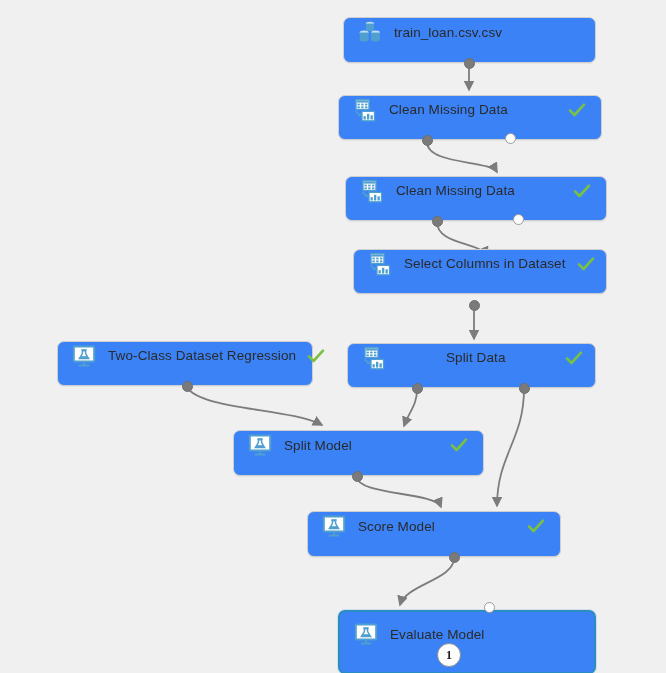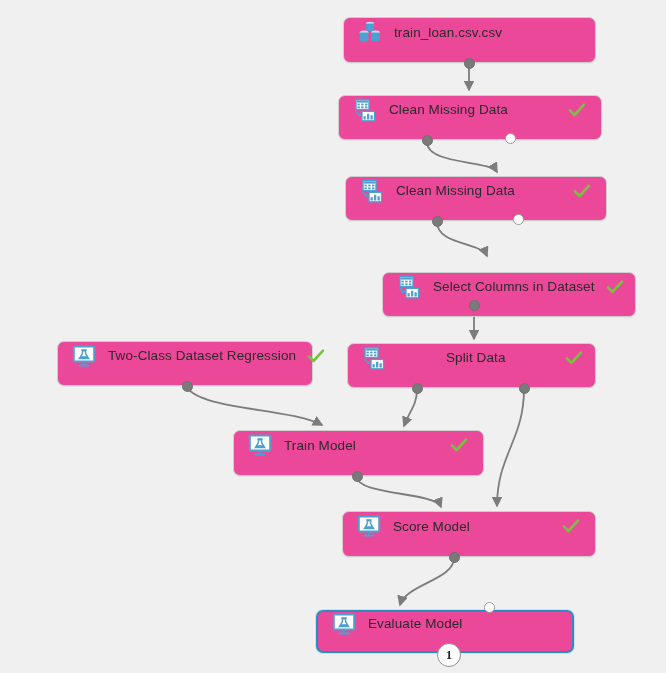--- a/index.html
+++ b/index.html
@@ -19,21 +19,21 @@
     position: absolute;
     left: 0;
     top: 0;
     width: 666px;
     height: 673px;
     pointer-events: none;
   }
   .node {
     position: absolute;
     box-sizing: border-box;
-    background: #ec4899;
+    background: #3b82f6;
     border: 1px solid #cfcfcf;
     border-radius: 7px;
     display: flex;
     align-items: center;
     padding: 0 14px 16px 13px;
     box-shadow: 0 1px 1px rgba(0,0,0,0.05);
   }
   .node.selected {
     border: 2px solid #2b8cc4;
     box-shadow: 0 0 0 1px rgba(43,140,196,0.15);
@@ -174,21 +174,21 @@
           <rect x="15" y="16.8" width="2.3" height="5.7" fill="#4f9fd0"></rect>
           <rect x="18.5" y="18.3" width="2.3" height="4.2" fill="#4f9fd0"></rect>
         </svg>
         <span class="node-label">Clean Missing Data</span>
         <svg class="node-status" viewBox="0 0 20 20">
           <path d="M 3 10.4 L 7.5 15 L 17 4.6" fill="none" stroke="#7ac143" stroke-width="2.6" stroke-linecap="round" stroke-linejoin="round"></path>
         </svg>
       </div>
       <div class="port out" style="left: 432px; top: 216px;"></div>
       <div class="port in-open" style="left: 513px; top: 214px;"></div>
-      <div class="node" style="left: 353px; top: 272px; width: 254px; height: 45px; margin-left: 29px;">
+      <div class="node" style="left: 353px; top: 249px; width: 254px; height: 45px;">
         <svg class="node-icon" viewBox="0 0 26 26">
           <rect x="4" y="2.5" width="13" height="10" fill="#ffffff" stroke="#4f9fd0" stroke-width="1.4"></rect>
           <rect x="4.8" y="3.3" width="11.4" height="2.3" fill="#4f9fd0"></rect>
           <rect x="5.4" y="6.6" width="2.4" height="1.8" fill="#4f9fd0"></rect>
           <rect x="9.2" y="6.6" width="2.4" height="1.8" fill="#4f9fd0"></rect>
           <rect x="13" y="6.6" width="2.4" height="1.8" fill="#4f9fd0"></rect>
           <rect x="5.4" y="9.4" width="2.4" height="1.8" fill="#4f9fd0"></rect>
           <rect x="9.2" y="9.4" width="2.4" height="1.8" fill="#4f9fd0"></rect>
           <rect x="13" y="9.4" width="2.4" height="1.8" fill="#4f9fd0"></rect>
           <path d="M 3.5 14.2 L 8.3 18.6" stroke="#4f9fd0" stroke-width="1.7" fill="none"></path>
@@ -249,44 +249,44 @@
         <svg class="node-icon" viewBox="0 0 26 26">
           <rect x="2.8" y="3.4" width="20.4" height="15.2" rx="0.8" fill="#ffffff" stroke="#4f9fd0" stroke-width="2"></rect>
           <g fill="#4f9fd0">
             <rect x="10.3" y="6.2" width="5.4" height="1.5"></rect>
             <path d="M 11.4 7.7 L 11.4 10.6 L 8.4 15.6 L 17.6 15.6 L 14.6 10.6 L 14.6 7.7 z" fill="none" stroke="#4f9fd0" stroke-width="1.5"></path>
             <rect x="9.5" y="13.2" width="7" height="2.4"></rect>
             <rect x="12.1" y="18.6" width="1.8" height="3.4"></rect>
             <rect x="7.6" y="21.6" width="10.8" height="1.8" rx="0.6"></rect>
           </g>
         </svg>
-        <span class="node-label">Train Model</span>
+        <span class="node-label">Split Model</span>
         <svg class="node-status" viewBox="0 0 20 20">
           <path d="M 3 10.4 L 7.5 15 L 17 4.6" fill="none" stroke="#7ac143" stroke-width="2.6" stroke-linecap="round" stroke-linejoin="round"></path>
         </svg>
       </div>
       <div class="port out" style="left: 352px; top: 471px;"></div>
-      <div class="node" style="left: 342px; top: 511px; width: 254px; height: 46px;">
+      <div class="node" style="left: 307px; top: 511px; width: 254px; height: 46px;">
         <svg class="node-icon" viewBox="0 0 26 26">
           <rect x="2.8" y="3.4" width="20.4" height="15.2" rx="0.8" fill="#ffffff" stroke="#4f9fd0" stroke-width="2"></rect>
           <g fill="#4f9fd0">
             <rect x="10.3" y="6.2" width="5.4" height="1.5"></rect>
             <path d="M 11.4 7.7 L 11.4 10.6 L 8.4 15.6 L 17.6 15.6 L 14.6 10.6 L 14.6 7.7 z" fill="none" stroke="#4f9fd0" stroke-width="1.5"></path>
             <rect x="9.5" y="13.2" width="7" height="2.4"></rect>
             <rect x="12.1" y="18.6" width="1.8" height="3.4"></rect>
             <rect x="7.6" y="21.6" width="10.8" height="1.8" rx="0.6"></rect>
           </g>
         </svg>
         <span class="node-label">Score Model</span>
         <svg class="node-status" viewBox="0 0 20 20">
           <path d="M 3 10.4 L 7.5 15 L 17 4.6" fill="none" stroke="#7ac143" stroke-width="2.6" stroke-linecap="round" stroke-linejoin="round"></path>
         </svg>
       </div>
       <div class="port out" style="left: 449px; top: 552px;"></div>
-      <div class="node selected" style="left: 316px; top: 610px; width: 258px; height: 43px;">
+      <div class="node selected" style="left: 338px; top: 610px; width: 258px; height: 64px;">
         <svg class="node-icon" viewBox="0 0 26 26">
           <rect x="2.8" y="3.4" width="20.4" height="15.2" rx="0.8" fill="#ffffff" stroke="#4f9fd0" stroke-width="2"></rect>
           <g fill="#4f9fd0">
             <rect x="10.3" y="6.2" width="5.4" height="1.5"></rect>
             <path d="M 11.4 7.7 L 11.4 10.6 L 8.4 15.6 L 17.6 15.6 L 14.6 10.6 L 14.6 7.7 z" fill="none" stroke="#4f9fd0" stroke-width="1.5"></path>
             <rect x="9.5" y="13.2" width="7" height="2.4"></rect>
             <rect x="12.1" y="18.6" width="1.8" height="3.4"></rect>
             <rect x="7.6" y="21.6" width="10.8" height="1.8" rx="0.6"></rect>
           </g>
         </svg>

